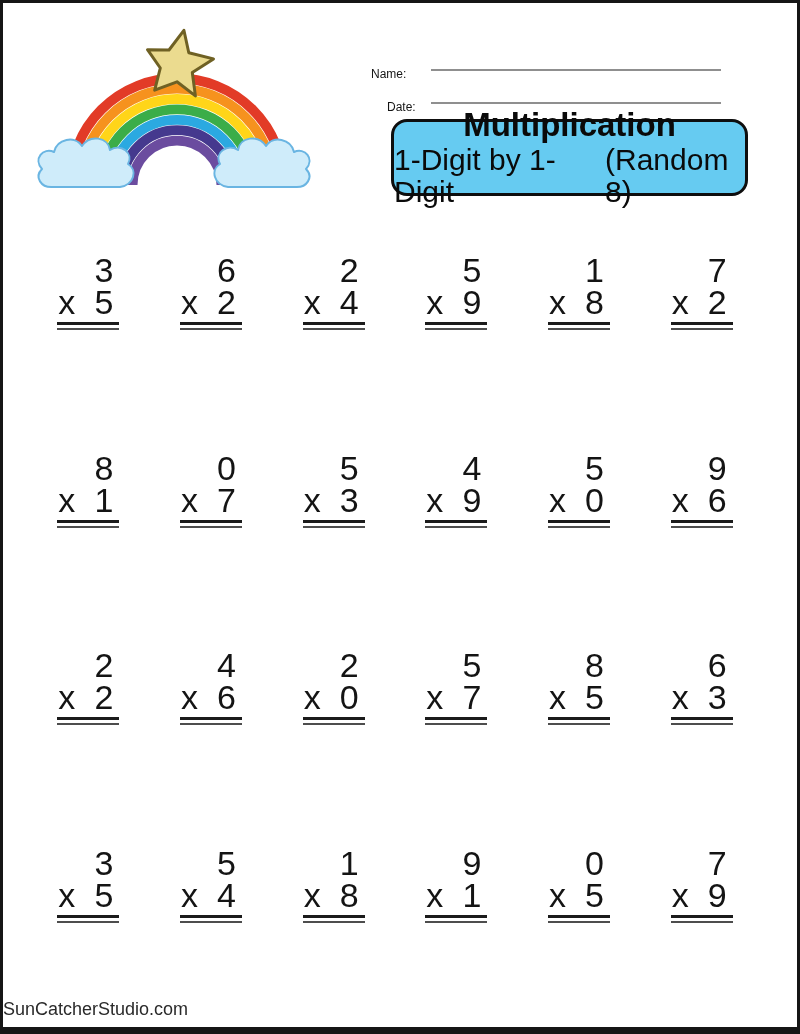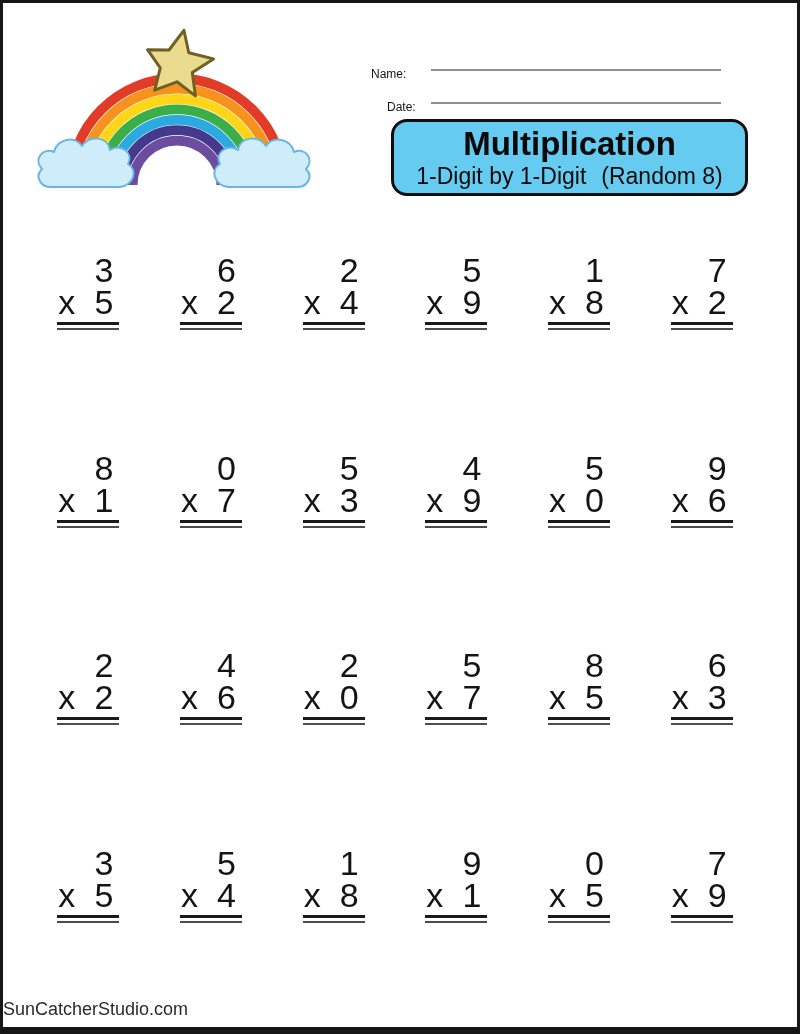--- a/index.html
+++ b/index.html
@@ -19,21 +19,21 @@
   .field-line { position:absolute; height:0; border-top:2px solid #8f8f8f; width:290px; left:428px; }
   .name-line { top:66px; }
   .date-line { top:99px; }
   
   .title-box {
     position:absolute; left:372px; top:116px; width:357px; height:77px;
     border:3px solid #0e0e0e; border-radius:16px;
     display:flex; flex-direction:column; align-items:center; justify-content:center;margin-left:16px;
   }
   .title-main { font-size:33px; font-weight:bold; color:#0a0a0a; line-height:1.05; }
-  .title-sub { font-size:23px; color:#0a0a0a; line-height:1.05; display:flex; gap:15px; margin-top:2px; }
+  .title-sub { font-size:30px; color:#0a0a0a; line-height:1.05; display:flex; gap:15px; margin-top:2px; }
   
   .grid {
     position:absolute; left:24px; top:252px; width:736px;
     display:grid; grid-template-columns:repeat(6,1fr); grid-auto-rows:197.5px;
   }
   .cell { display:flex; justify-content:center; align-items:flex-start; }
   .prob { width:62px; }
   .prob .top { font-size:34px; line-height:30px; text-align:right; padding-right:6px; }
   .prob .bot { font-size:34px; line-height:30px; display:flex; justify-content:space-between; padding-left:1px; padding-right:6px; margin-top:2px; }
   .prob .line1 { height:0; border-top:3.5px solid #1b1b1b; margin-top:5px; }

